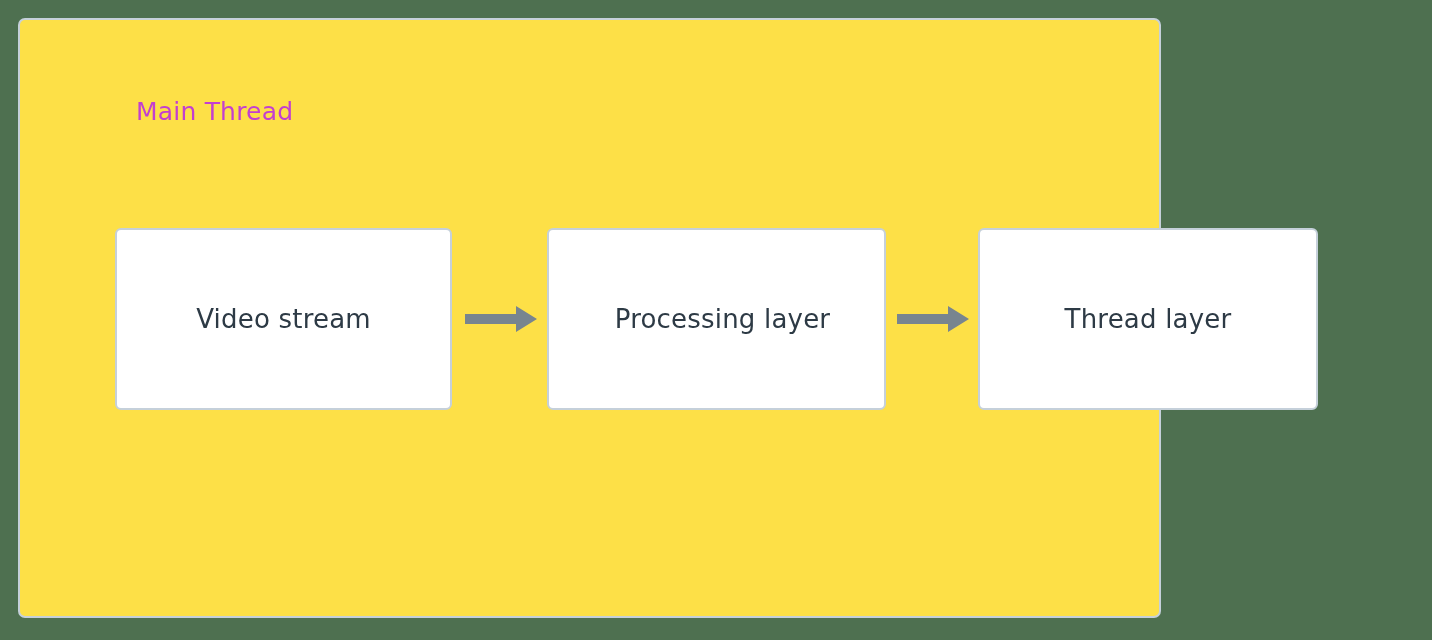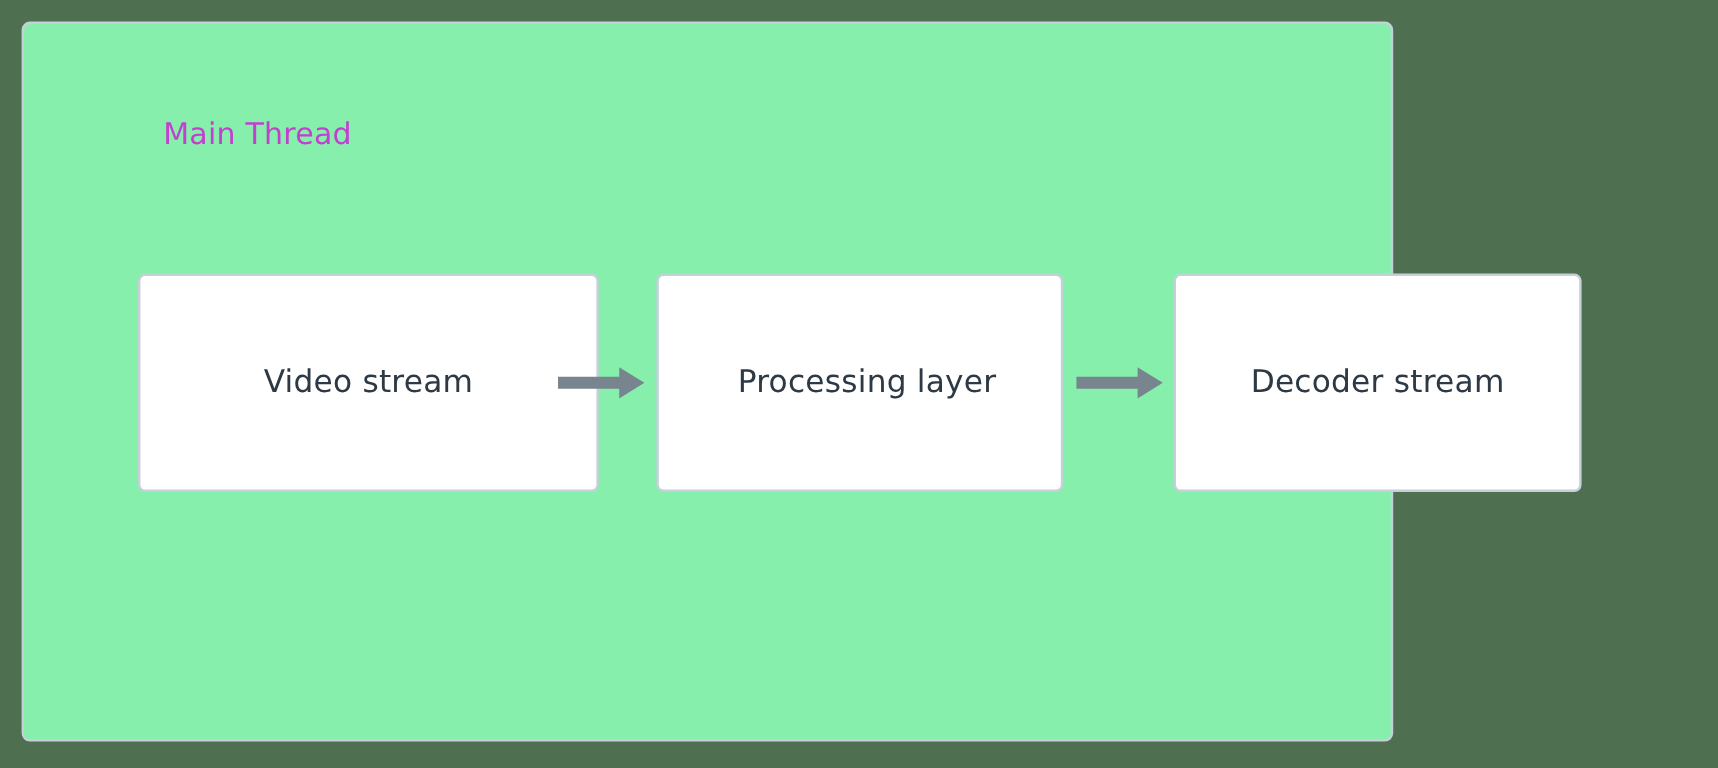--- a/index.html
+++ b/index.html
@@ -21,21 +21,21 @@
   }
 
   
   .subgraph {
     position: absolute;
     left: 18px;
     top: 18px;
     width: 1143px;
     height: 600px;
     box-sizing: border-box;
-    background: #86efac;
+    background: #fde047;
     border: 2px solid #c5d0da;
     border-radius: 7px;
   }
 
   .subgraph-label {
     position: absolute;
     left: 116px;
     top: 76px;
     font-size: 25px;
     line-height: 32px;
@@ -57,21 +57,21 @@
     align-items: center;
     justify-content: center;
   }
   .node-label {
     font-size: 26px;
     color: #2d3a45;
     white-space: nowrap;
     letter-spacing: 0.2px;
   }
 
-  #node-video-stream    { left: 115px;  width: 384px; }
+  #node-video-stream    { left: 115px;  width: 337px; }
   #node-processing-layer{ left: 547px;  width: 339px; padding-left: 12px; }
   #node-decoder-layer   { left: 978px;  width: 340px; }
 
   
   .edge {
     position: absolute;
     top: 301px;
     width: 94px;
     height: 36px;
   }
@@ -101,16 +101,16 @@
     <span class="node-label">Processing layer</span>
   </div>
 
   <div class="edge" id="edge-2">
     <svg width="94" height="36" viewBox="0 0 94 36">
       <path d="M12 13 L63 13 L63 5 L84 18 L63 31 L63 23 L12 23 Z" fill="#78858f"></path>
     </svg>
   </div>
 
   <div class="node" id="node-decoder-layer">
-    <span class="node-label">Decoder stream</span>
+    <span class="node-label">Thread layer</span>
   </div>
 
 </div>
 
 </body></html>

